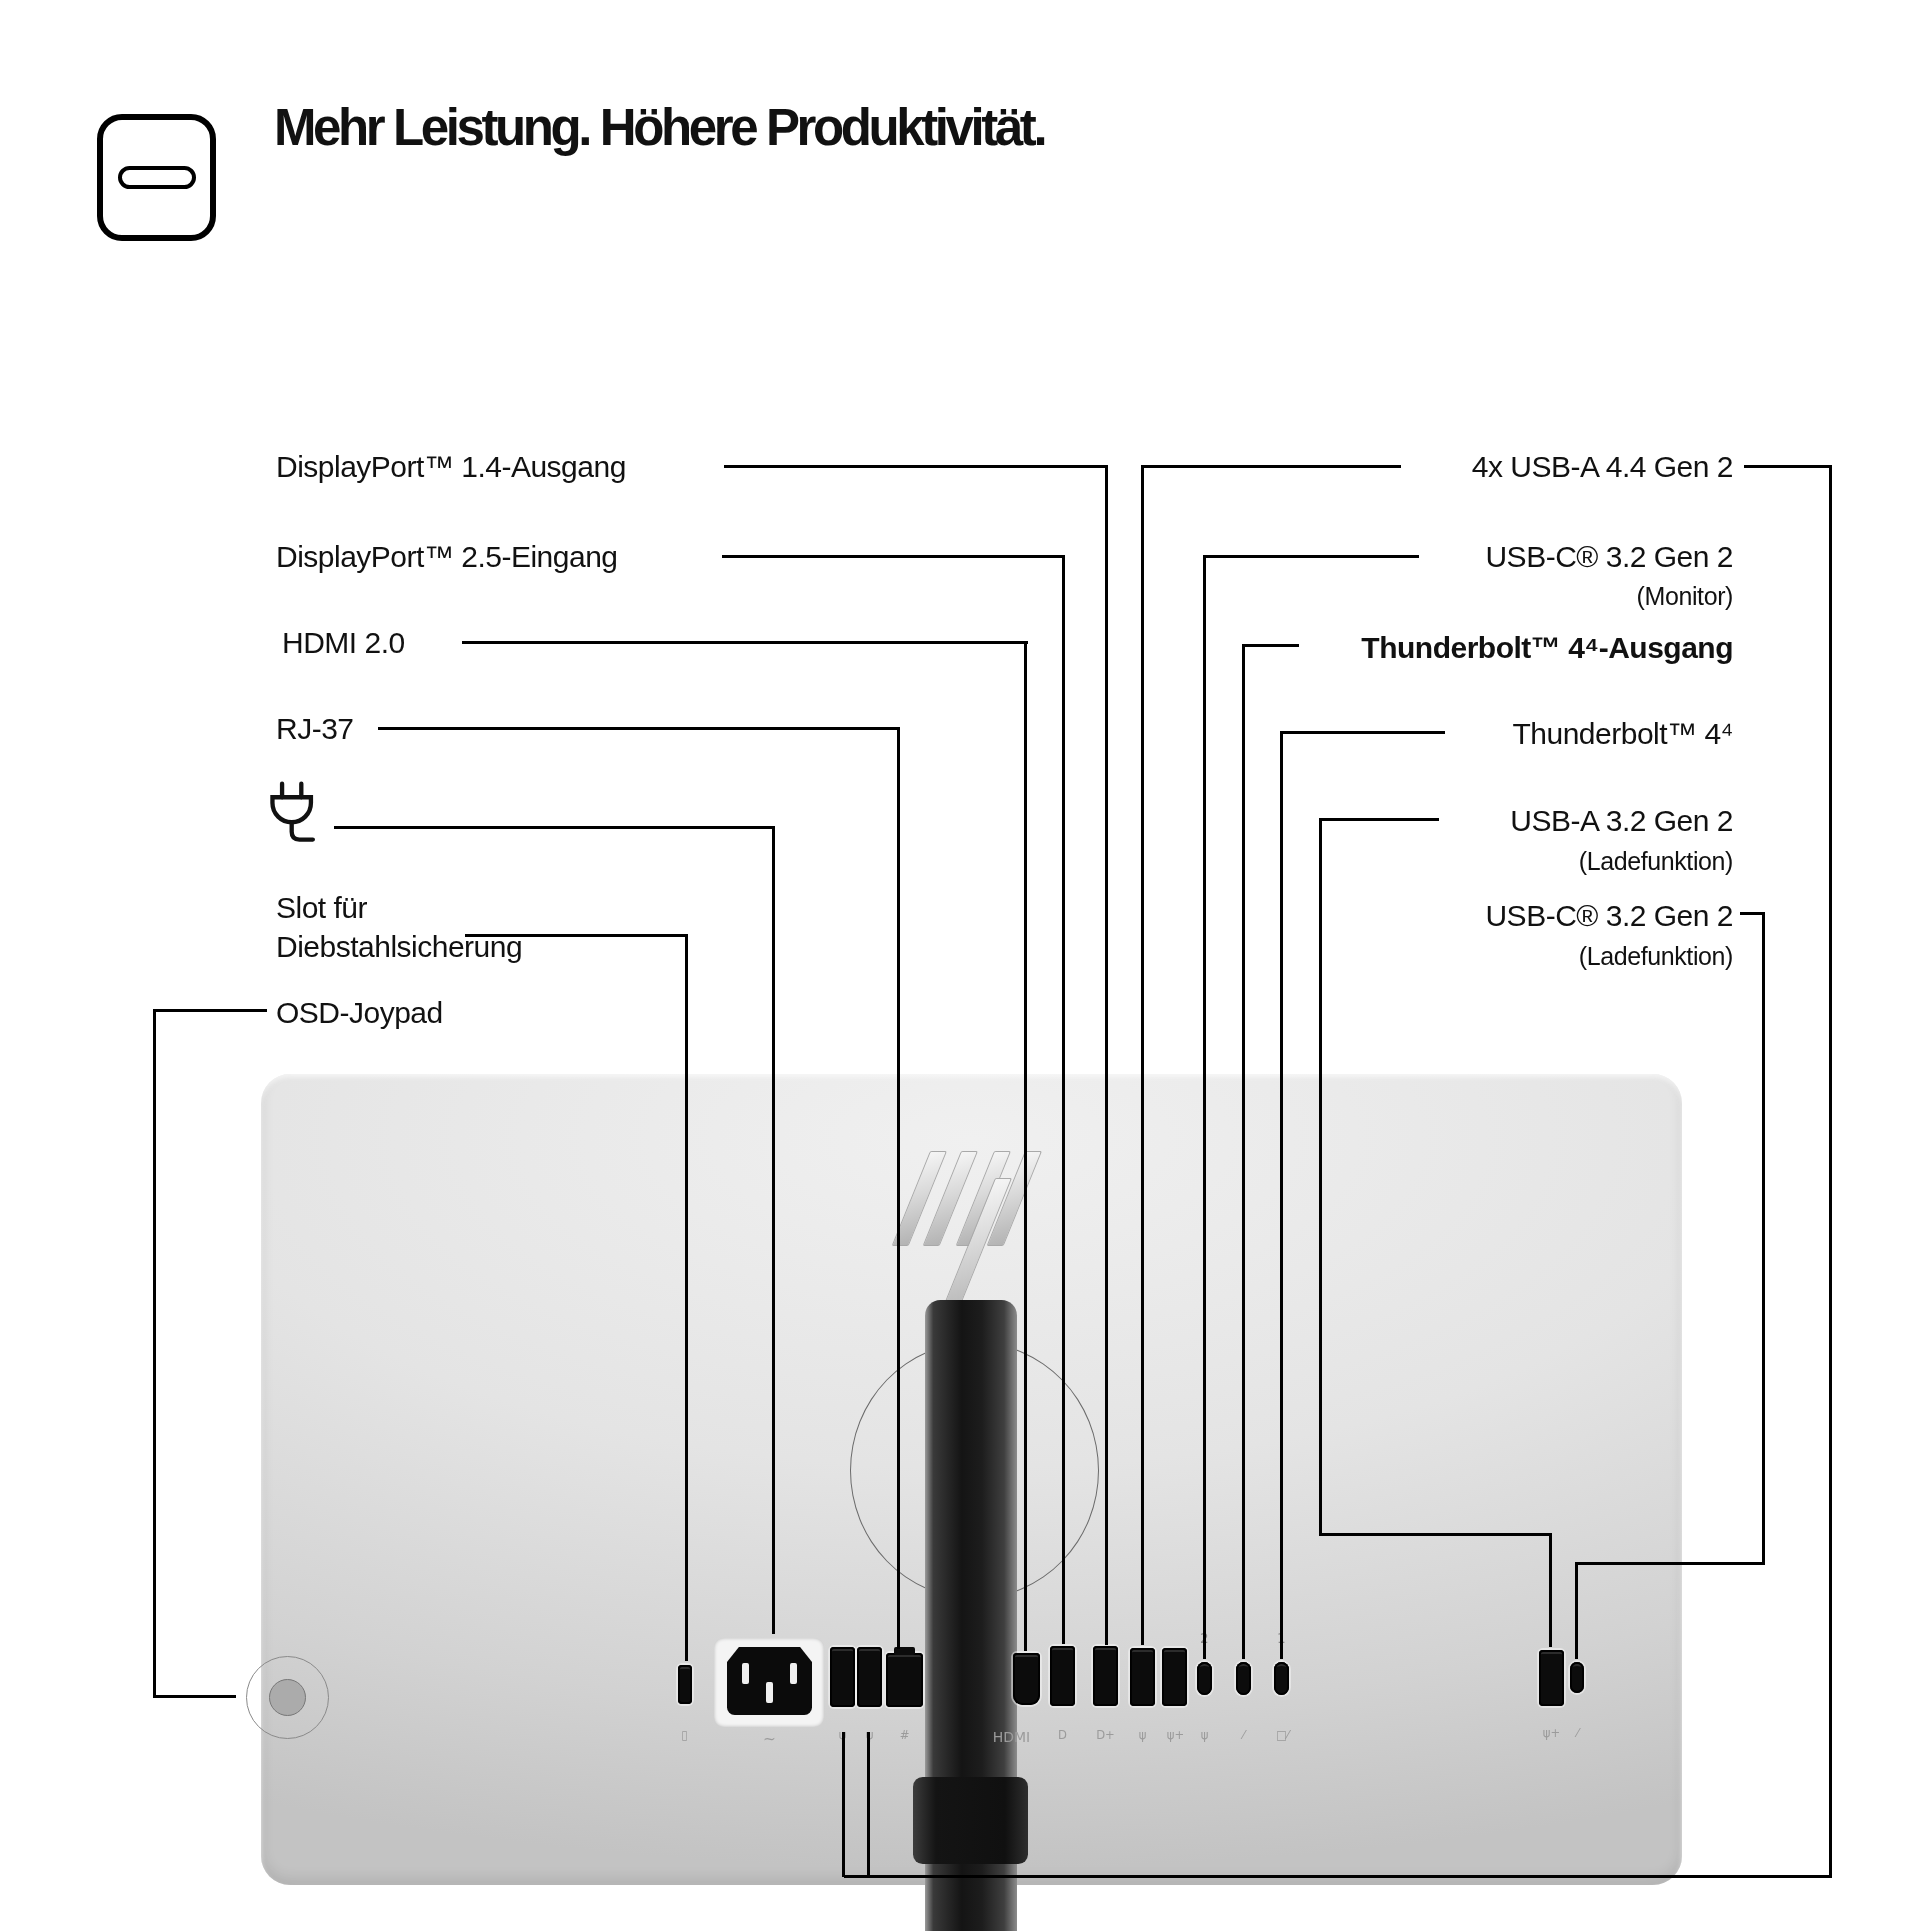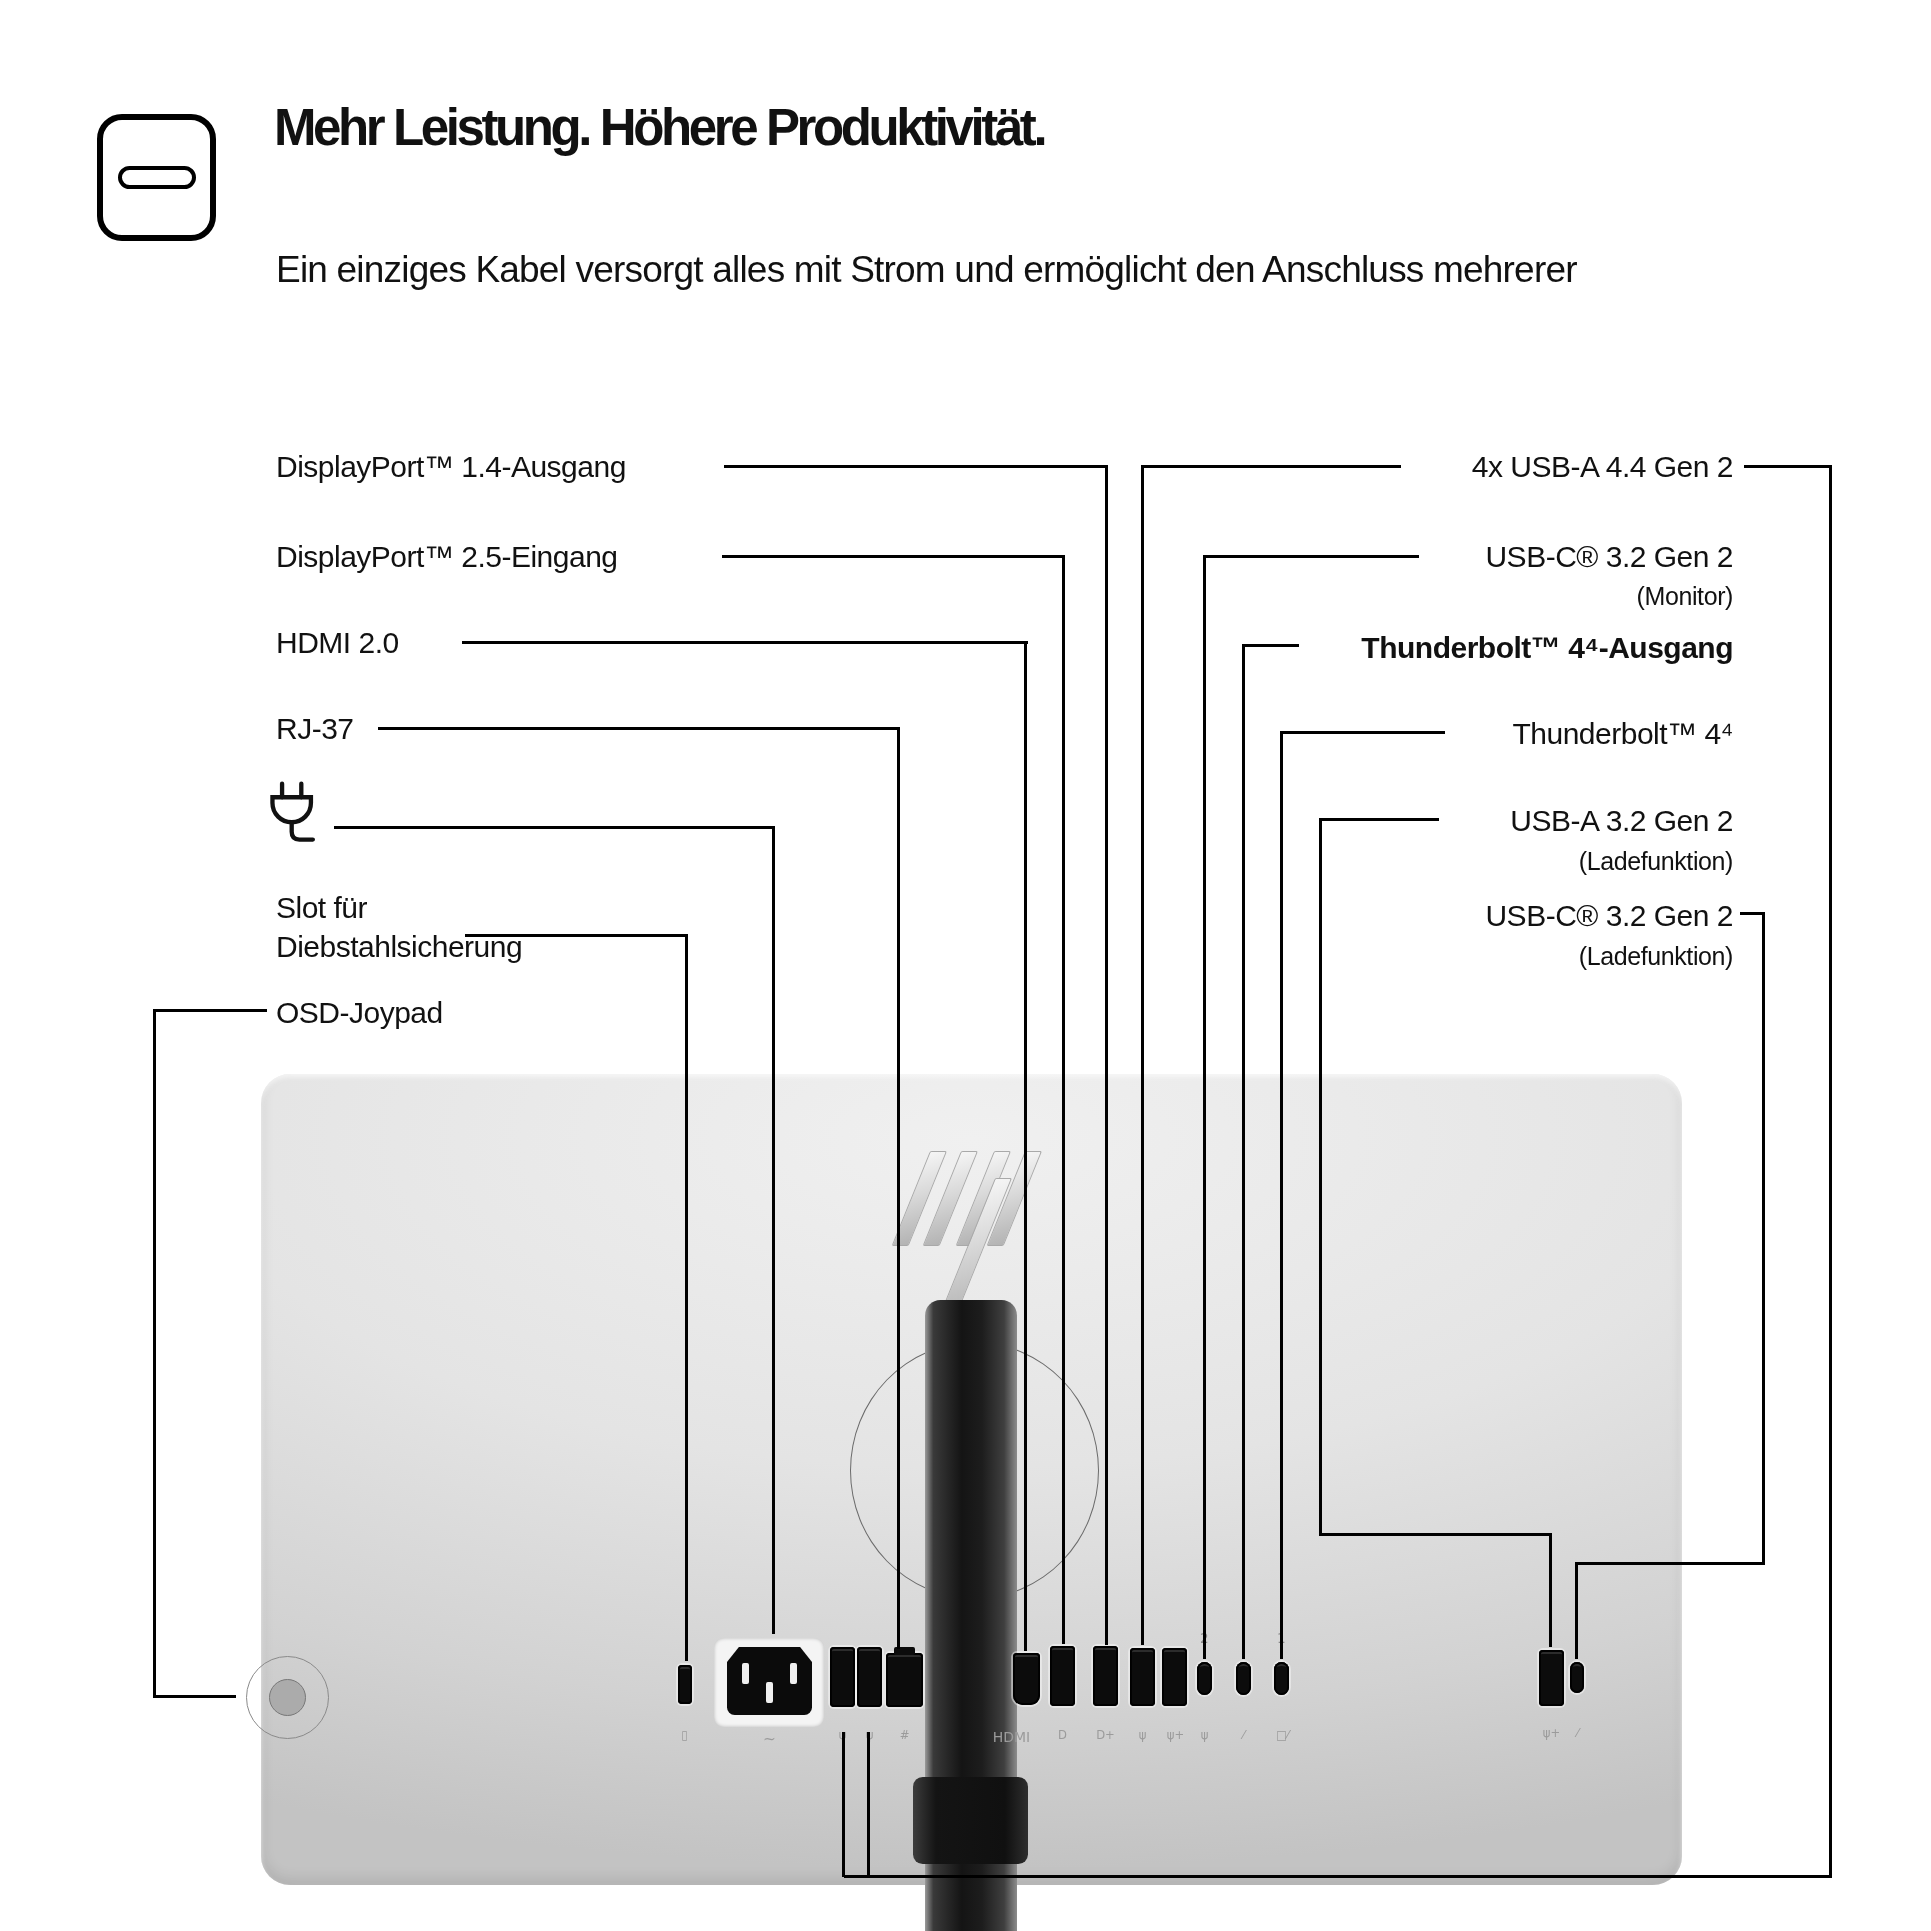--- a/index.html
+++ b/index.html
@@ -89,26 +89,25 @@
   .plug-icon{left:259px;top:778px;}
 </style>
 </head>
 <body>
 
 <div class="abs usbc-box">
   <div class="usbc-pill"></div>
 </div>
 <div class="abs page-title">Mehr Leistung. Höhere Produktivität.</div>
 <div class="abs page-sub">
-  <div>Ein einziges Kabel versorgt alles mit Strom und ermöglicht den Anschluss mehrerer</div>
 </div>
 
 <div class="abs lbl" style="left:276px;top:447px;">DisplayPort™ 1.4-Ausgang</div>
 <div class="abs lbl" style="left:276px;top:537px;">DisplayPort™ 2.5-Eingang</div>
-<div class="abs lbl" style="left:276px;top:623px;">HDMI 2.0</div>
+<div class="abs lbl" style="left:282px;top:623px;">HDMI 2.0</div>
 <div class="abs lbl" style="left:276px;top:709px;">RJ-37</div>
 
 <svg class="abs plug-icon" width="75" height="75" viewBox="0 0 78 78">
   <g fill="none" stroke="#111" stroke-width="4.5" stroke-linecap="round">
     <path d="M24 6 V20"></path>
       <path d="M44 6 V20"></path>
     <path d="M14 20 H54 V26 A20 20 0 0 1 14 26 Z"></path>
     <path d="M34 46 V56 Q34 64 42 64 H56"></path>
   </g>
 </svg>

